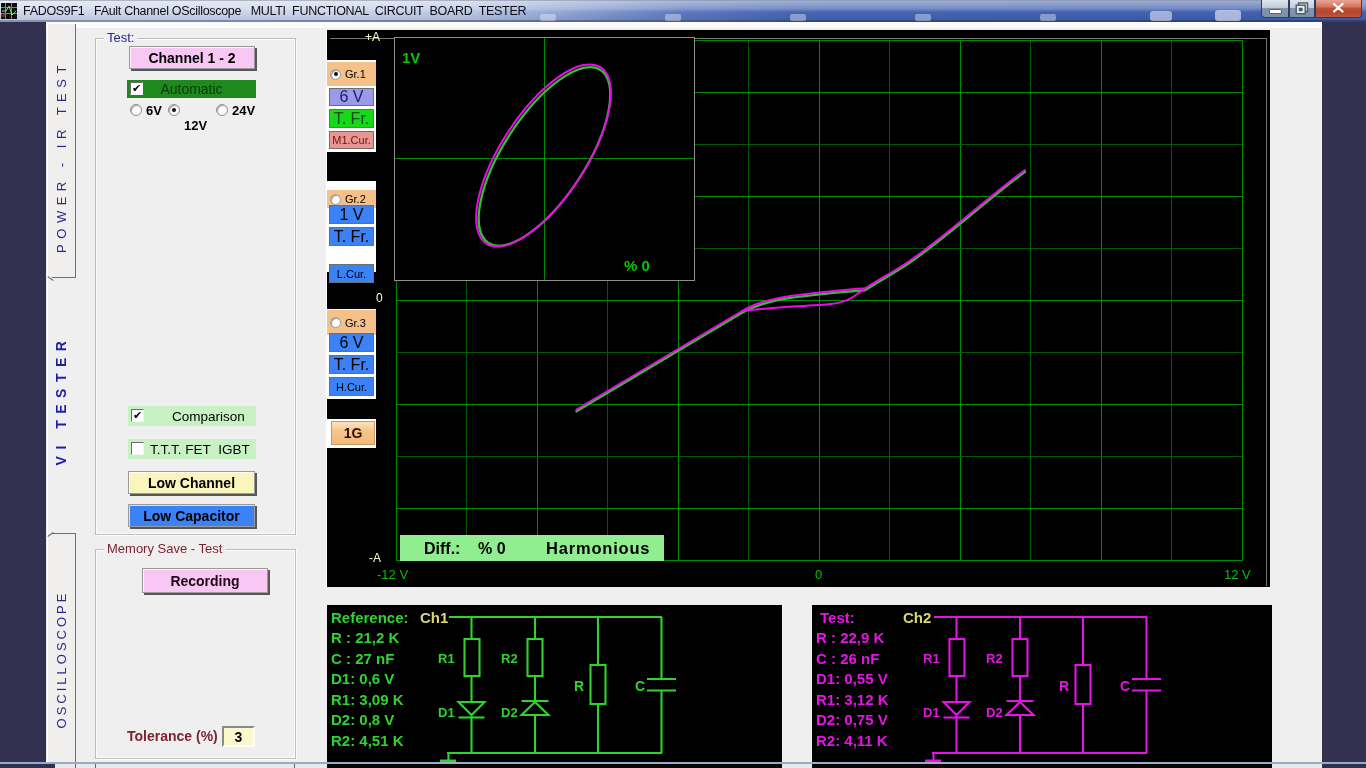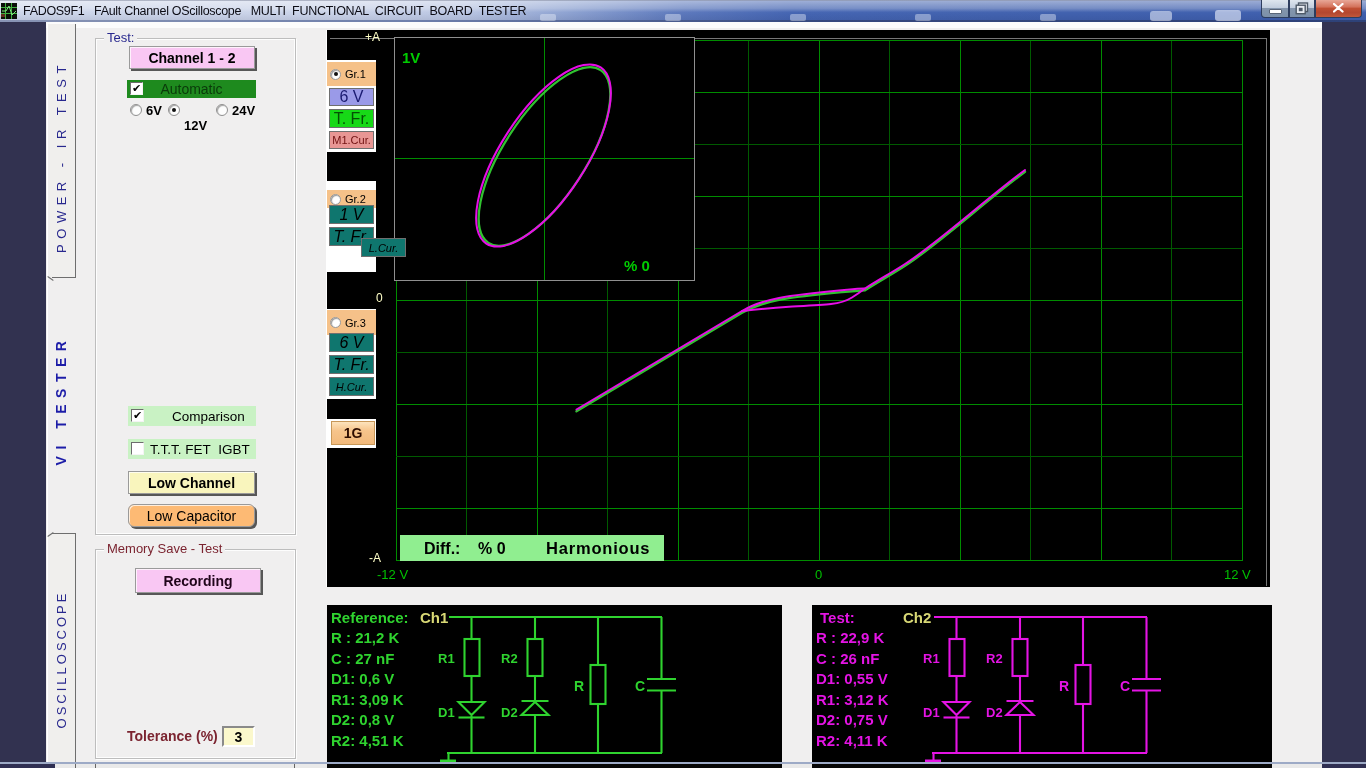--- a/index.html
+++ b/index.html
@@ -60,38 +60,38 @@
        font-size:11px;line-height:11px;color:#000;text-align:center;}
   .rad{width:12px;height:12px;border-radius:50%;background:#fdfdfd;box-sizing:border-box;
        border:1px solid #909090;box-shadow:inset 1px 1px 1px rgba(0,0,0,.35);}
   .raddot{width:4px;height:4px;border-radius:50%;background:#111;}
   .radlbl{font-size:13px;font-weight:bold;color:#000;text-align:center;}
   .grnrow{background:#C9F2C4;}
   #cmprow{left:128px;top:406px;width:128px;height:20px;}
   #tttrow{left:128px;top:439px;width:128px;height:20px;}
   .rowtxt{font-size:13.5px;color:#000;}
   #lowind{left:128px;top:471px;width:127px;height:23px;background:#F9F5BD;font-weight:bold;font-size:14px;color:#000;}
-  #lowcap{left:128px;top:504px;width:127px;height:23px;background:#fdba74;font-weight:normal;font-size:14px;color:#000;border-radius:6px;}
-  #recbtn{left:135px;top:568px;width:126px;height:25px;background:#F9C7F3;font-weight:bold;font-size:14px;color:#20041a;}
+  #lowcap{left:128px;top:504px;width:127px;height:23px;background:#3b82f6;font-weight:bold;font-size:14px;color:#000;}
+  #recbtn{left:142px;top:568px;width:126px;height:25px;background:#F9C7F3;font-weight:bold;font-size:14px;color:#20041a;}
   #tollbl{left:127px;top:728px;font-size:14px;font-weight:bold;color:#7b2430;}
   #tolbox{left:222px;top:726px;width:33px;height:21px;background:#FBF8CC;box-sizing:border-box;
           border-top:2px solid #8a8a8a;border-left:2px solid #8a8a8a;
           border-right:2px solid #fff;border-bottom:2px solid #fff;
           font-size:14px;font-weight:bold;color:#000;}
 
   
   #scope{left:327px;top:30px;width:943px;height:557px;background:#000;}
   #scopeleftwhite{left:326px;top:30px;width:1px;height:557px;background:#fff;}
 
   
   .grpanel{background:#FFFFFF;}
   .grhead{background:#F5C189;font-size:11px;color:#000;display:flex;align-items:center;}
   .grbtn{box-sizing:border-box;border:1px solid #6f6f6f;font-size:16px;color:#000;
          display:flex;align-items:center;justify-content:center;}
-  .grgray{background:#0f766e;font-style:italic;}
+  .grgray{background:#3b82f6;}
   .gradsm{width:11px;height:11px;border-radius:50%;background:#fff;box-sizing:border-box;
           border:1px solid #999;box-shadow:inset 1px 1px 1px rgba(0,0,0,.4);margin-left:3px;margin-right:4px;}
 
   
   #cir1{left:327px;top:605px;width:455px;height:159px;background:#000;}
   #cir2{left:812px;top:605px;width:460px;height:159px;background:#000;}
 
   
   #botline{left:0;top:762px;width:1366px;height:2px;background:#9DAAC6;}
   .botseg{top:764px;height:4px;}
@@ -265,21 +265,21 @@
       <span style="width:4px;height:4px;border-radius:50%;background:#111;"></span>
     </span>Gr.1</div>
 <div class="abs grbtn" style="left:329px;top:88px;width:45px;height:18px;background:#9A9AE8;color:#1a1a70;">6 V</div>
 <div class="abs grbtn" style="left:329px;top:109px;width:45px;height:19px;background:#17D917;color:#045004;">T. Fr.</div>
 <div class="abs grbtn" style="left:329px;top:131px;width:45px;height:18px;background:#E89694;color:#701010;font-size:11px;">M1.Cur.</div>
 
 <div class="abs grpanel" style="left:327px;top:181px;width:49px;height:91px;"></div>
 <div class="abs grhead" style="left:327px;top:190px;width:49px;height:18px;"><span class="gradsm"></span>Gr.2</div>
 <div class="abs grbtn grgray" style="left:329px;top:205px;width:45px;height:19px;">1 V</div>
 <div class="abs grbtn grgray" style="left:329px;top:227px;width:45px;height:19px;">T. Fr.</div>
-<div class="abs grbtn grgray" style="left:329px;top:238px;width:45px;height:19px;font-size:11px;margin-left:32px;">L.Cur.</div>
+<div class="abs grbtn grgray" style="left:329px;top:264px;width:45px;height:19px;font-size:11px;">L.Cur.</div>
 
 <div class="abs grpanel" style="left:327px;top:309px;width:49px;height:90px;"></div>
 <div class="abs grhead" style="left:327px;top:310px;width:49px;height:25px;"><span class="gradsm"></span>Gr.3</div>
 <div class="abs grbtn grgray" style="left:329px;top:333px;width:45px;height:19px;">6 V</div>
 <div class="abs grbtn grgray" style="left:329px;top:355px;width:45px;height:19px;">T. Fr.</div>
 <div class="abs grbtn grgray" style="left:329px;top:377px;width:45px;height:19px;font-size:11px;">H.Cur.</div>
 
 <div class="abs grpanel" style="left:327px;top:419px;width:49px;height:29px;"></div>
 <div class="abs ctr" style="left:331px;top:421px;width:44px;height:24px;background:linear-gradient(#FDE3BC,#F6C48B 40%,#F2BA7C);border:1px solid #c89858;box-sizing:border-box;font-weight:bold;font-size:14px;color:#2d0d00;">1G</div>
 

